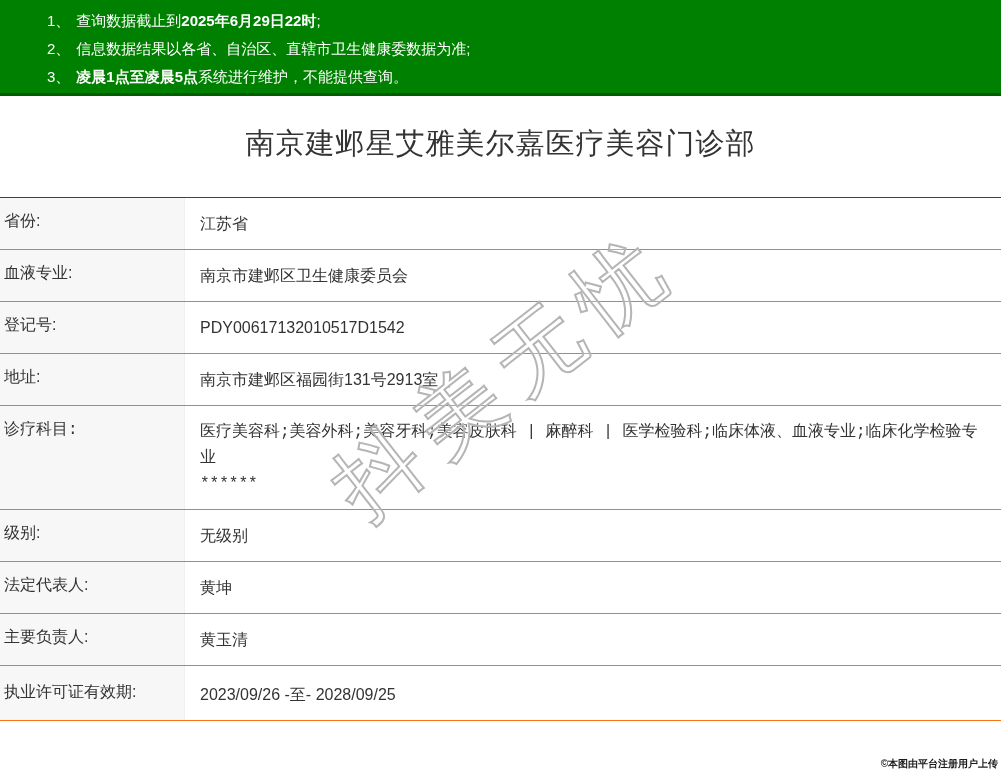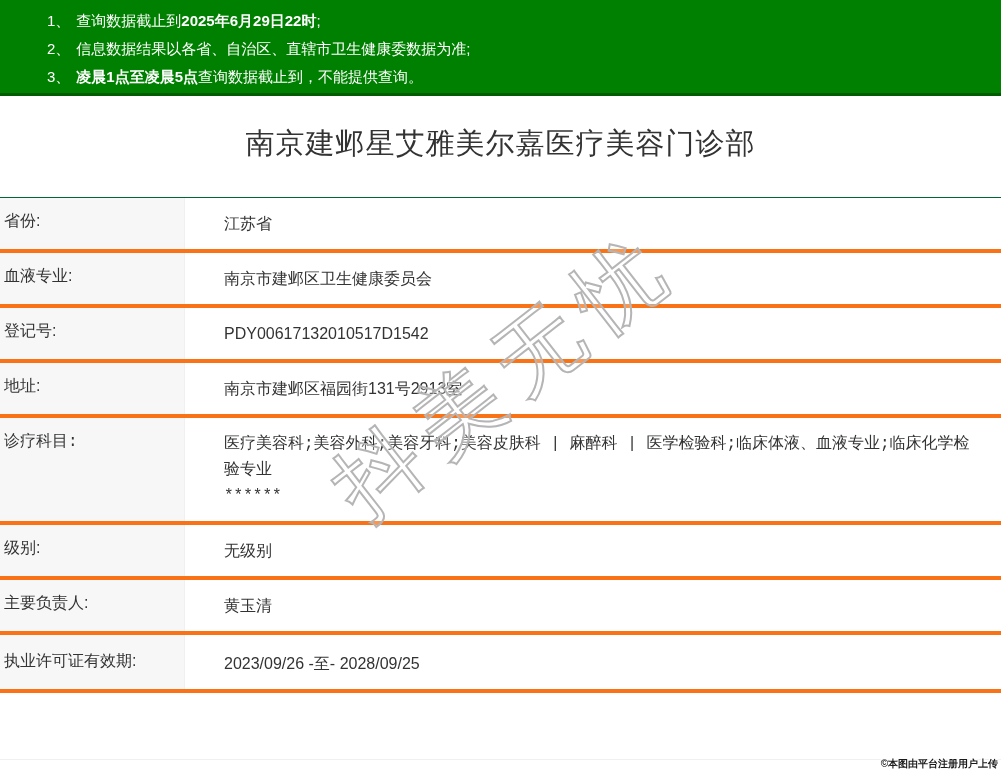--- a/index.html
+++ b/index.html
@@ -13,21 +13,21 @@
   .notice-line { font-size:15px; line-height:28px; white-space:nowrap; }
   .notice-line .num { margin-right:6px; }
   .notice-line b { font-weight:bold; }
 
   
   .title { text-align:center; font-size:29px; font-weight:400; color:#333333;
     margin-top:28px; margin-bottom:33px; letter-spacing:1px; }
 
   
   .info-table { width:1001px; border-top:1px solid #006633; }
-  .row { display:flex; border-bottom:4px solid #f97316; min-height:47px;gap:24px; }
+  .row { display:flex; border-bottom:1px solid #f97316; min-height:47px; }
   .row .label { width:185px; flex:0 0 185px; background:#f7f7f7;
     border-right:1px solid #f0f0f0; padding:13px 4px 12px 4px;
     font-size:16px; color:#333333; }
   .row .value { flex:1; padding:13px 16px 12px 15px; font-size:16px;
     color:#333333; line-height:26px; white-space:pre-line; }
   .row.tall { min-height:82px;font-family:Liberation Mono, monospace; }
   .row.last { min-height:54px; }
   .row.last .label, .row.last .value { padding-top:16px; }
 
   
@@ -52,21 +52,21 @@
 <div class="page">
 
   <div class="notice-bar">
     <div class="notice-line">
       <span class="num">1、</span><span>查询数据截止到</span><b>2025年6月29日22时</b><span>;</span>
     </div>
     <div class="notice-line">
       <span class="num">2、</span><span>信息数据结果以各省、自治区、直辖市卫生健康委数据为准;</span><b></b><span></span>
     </div>
     <div class="notice-line">
-      <span class="num">3、</span><span></span><b>凌晨1点至凌晨5点</b><span>查询数据截止到，不能提供查询。</span>
+      <span class="num">3、</span><span></span><b>凌晨1点至凌晨5点</b><span>系统进行维护，不能提供查询。</span>
     </div>
   </div>
 
   <h1 class="title">南京建邺星艾雅美尔嘉医疗美容门诊部</h1>
 
   <div class="info-table">
     <div class="row">
       <div class="label">省份:</div>
       <div class="value">江苏省</div>
     </div>
@@ -85,20 +85,24 @@
     <div class="row tall">
       <div class="label">诊疗科目:</div>
       <div class="value">医疗美容科;美容外科;美容牙科;美容皮肤科 | 麻醉科 | 医学检验科;临床体液、血液专业;临床化学检验专业
 ******</div>
     </div>
     <div class="row">
       <div class="label">级别:</div>
       <div class="value">无级别</div>
     </div>
     <div class="row">
+      <div class="label">法定代表人:</div>
+      <div class="value">黄坤</div>
+    </div>
+    <div class="row">
       <div class="label">主要负责人:</div>
       <div class="value">黄玉清</div>
     </div>
     <div class="row last">
       <div class="label">执业许可证有效期:</div>
       <div class="value">2023/09/26 -至- 2028/09/25</div>
     </div>
   </div>
 
   <div class="footer-divider"></div>

